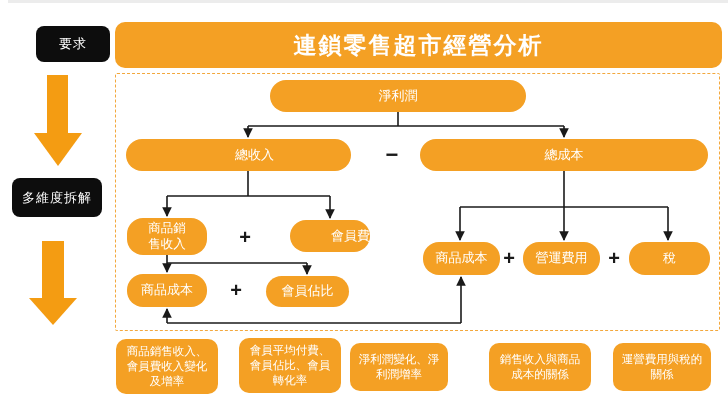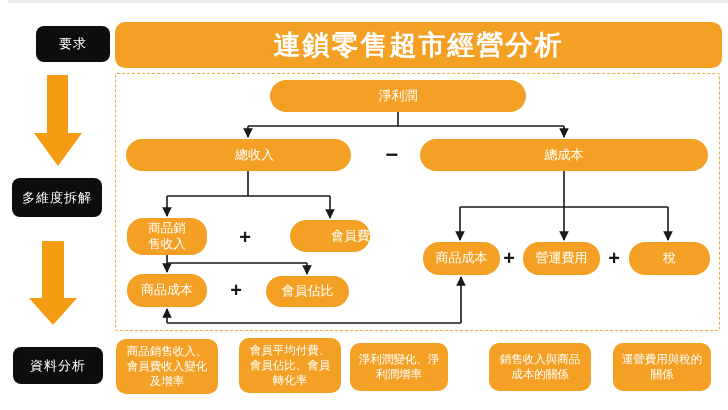--- a/index.html
+++ b/index.html
@@ -16,21 +16,21 @@
   }
   .rail-req{left:36px;top:26px;width:74px;height:36px;}
   .rail-dim{left:12px;top:178px;width:90px;height:39px;text-align:right;}
   .rail-data{left:13px;top:347px;width:90px;height:37px;}
   .railarrow{position:absolute;}
   
   .header{
     position:absolute;left:115px;top:22px;width:607px;height:46px;border-radius:10px;
     background:#f4a024;display:flex;align-items:center;justify-content:center;
   }
-  .header .title{color:#ffffff;font-size:27px;font-weight:bold;letter-spacing:2px;}
+  .header .title{color:#ffffff;font-size:23px;font-weight:bold;letter-spacing:2px;}
   
   .canvas{
     position:absolute;left:115px;top:73px;width:605px;height:258px;
     border:1.5px dashed #f3a83d;box-sizing:border-box;border-radius:2px;
   }
   
   .obox{
     position:absolute;background:#f4a024;color:#ffffff;border-radius:16px;
     display:flex;align-items:center;justify-content:center;text-align:center;
     font-size:13px;line-height:1.25;box-sizing:border-box;
@@ -87,23 +87,20 @@
 
   <div class="railbox rail-dim">
     <span>多維度拆解</span>
   </div>
 
   <svg class="railarrow" style="left:29px;top:241px;" width="50" height="85" viewBox="0 0 50 85">
     <rect x="13" y="0" width="22" height="58" fill="#f49c12"></rect>
     <polygon points="0,57 48,57 24,84" fill="#f49c12"></polygon>
   </svg>
 
-  <div class="railbox rail-data">
-    <span>資料分析</span>
-  </div>
 
   <div class="header">
     <span class="title">連鎖零售超市經營分析</span>
   </div>
 
   <div class="canvas"></div>
 
   <svg class="wires" viewBox="0 0 728 410">
     <defs>
       <marker id="ah" viewBox="0 0 10 10" refX="9" refY="5" markerWidth="6" markerHeight="6" orient="auto-start-reverse">

